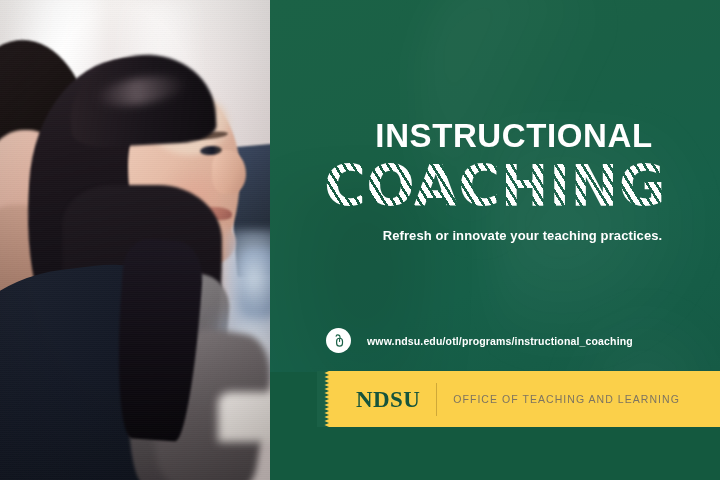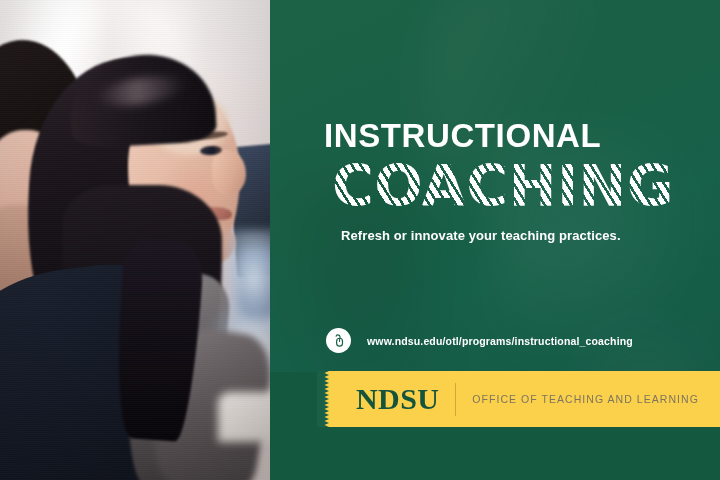--- a/index.html
+++ b/index.html
@@ -248,20 +248,21 @@
 
   
   .green-panel {
     position: absolute;
     left: 270px; top: 0;
     width: 450px;
     height: 372px;
     overflow: hidden;
     background: linear-gradient(150deg, #1a6146 0%, #1a6046 30%, #17604a 62%, #15594440 100%), #19604a;
     background: linear-gradient(155deg, #1b6246 0%, #1a6046 34%, #176049 66%, #155a45 100%);
+    text-align: center;
   }
   
   .gp-tex1 {
     position: absolute;
     left: 150px; top: -30px; width: 200px; height: 280px;
     background: linear-gradient(115deg, rgba(255,255,255,.05) 0%, rgba(255,255,255,0) 70%);
     border-radius: 40%;
     filter: blur(22px);
   }
   .gp-tex2 {
@@ -300,21 +301,21 @@
     margin: 0;
     white-space: nowrap;
   }
   .title-line2-wrap {
     position: relative;
     margin-top: 2px;
     height: 62px;
   }
   .title-line2 {
     position: absolute;
-    left: 8px; top: 0;
+    left: 0; top: 0;
     margin: 0;
     font-size: 57px;
     line-height: 60px;
     font-weight: 700;
     letter-spacing: .5px;
     font-family: "DejaVu Sans", sans-serif;
     white-space: nowrap;
     color: #ffffff;
     
     background-image: repeating-linear-gradient(
@@ -395,21 +396,21 @@
       62% 17.85%, 100% 21.42%, 62% 25%, 100% 28.57%, 62% 32.14%,
       100% 35.71%, 62% 39.28%, 100% 42.85%, 62% 46.42%, 100% 50%,
       62% 53.57%, 100% 57.14%, 62% 60.71%, 100% 64.28%, 62% 67.85%,
       100% 71.42%, 62% 75%, 100% 78.57%, 62% 82.14%, 100% 85.71%,
       62% 89.28%, 100% 92.85%, 62% 96.42%, 100% 100%, 0 100%);
   }
   .banner-logo {
     margin-left: 38px;
     color: #15543c;
     font-family: "Liberation Serif", serif;
-    font-size: 30px;
+    font-size: 23px;
     font-weight: 700;
     letter-spacing: .4px;
     line-height: 1;
   }
   .banner-divider {
     width: 1px;
     height: 33px;
     background: #cfa838;
     margin-left: 16px;
     margin-right: 16px;

